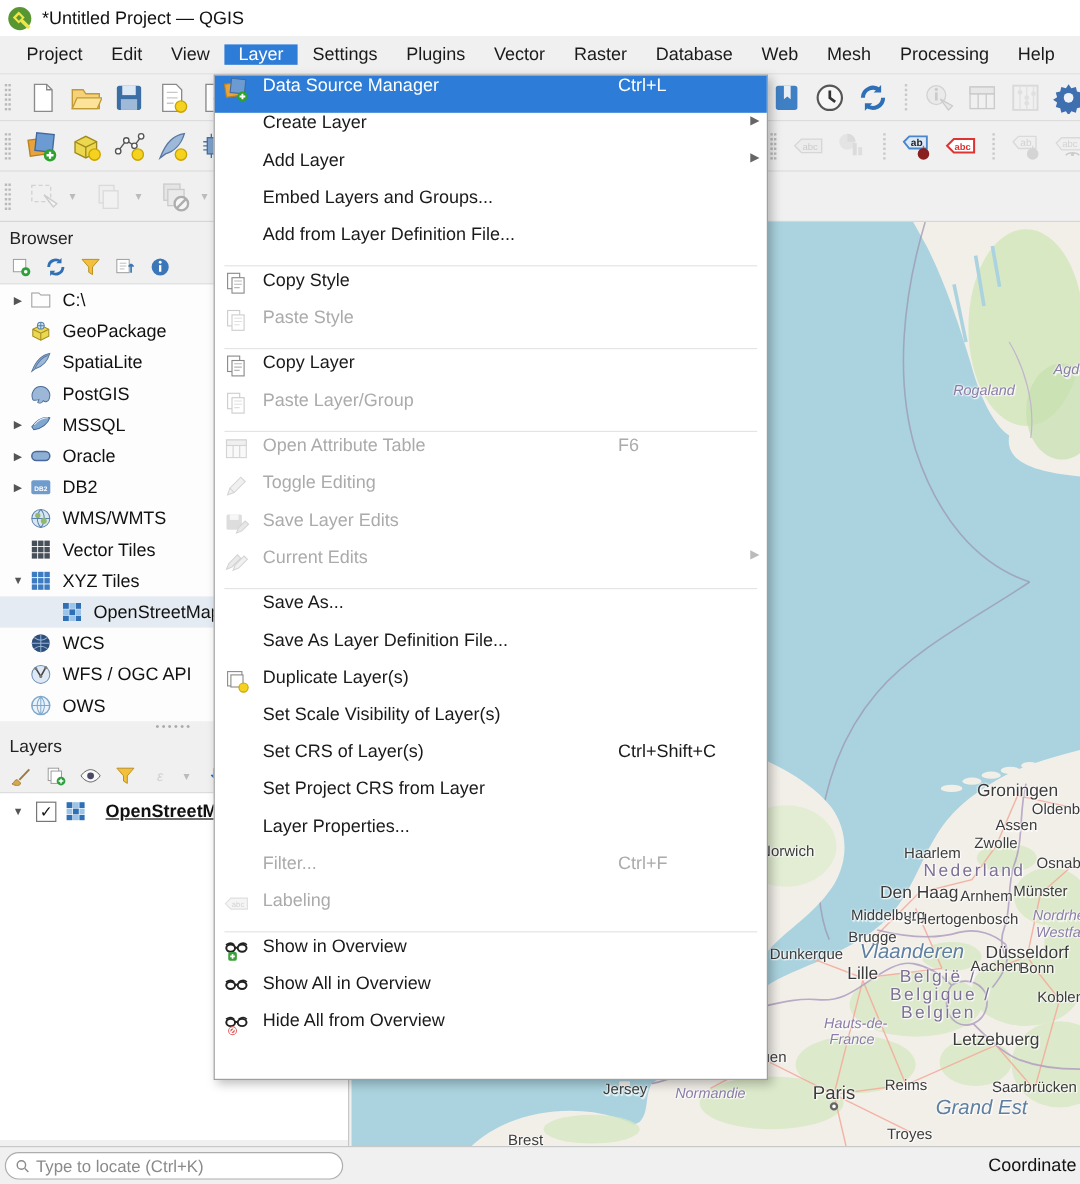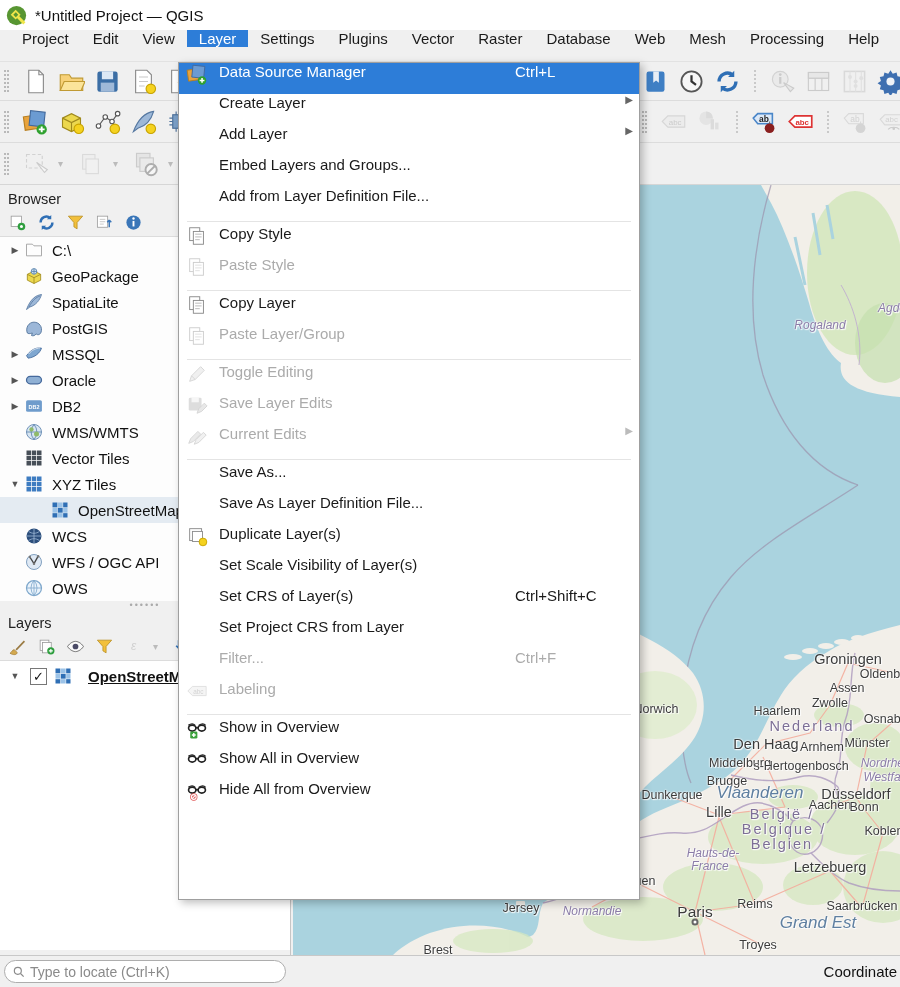--- a/index.html
+++ b/index.html
@@ -7,21 +7,21 @@
   #app { position:relative; width:900px; height:987px; background:#f0f0f0; }
 
   
   #titlebar { position:absolute; left:0; top:0; width:900px; height:30px; background:#ffffff; display:flex; align-items:center; padding-left:6px; gap:8px; }
   #titlebar .title { font-size:15px; color:#111; }
   .icon { display:inline-flex; align-items:center; justify-content:center; }
   .icon svg { width:100%; height:100%; display:block; }
   #qgis-logo { width:21px; height:21px; }
 
   
-  #menubar { position:absolute; left:0; top:30px; width:900px; height:32px; background:#f0f0f0; display:flex; align-items:flex-start; padding-left:10px; border-bottom:1px solid #e2e2e2; }
+  #menubar { position:absolute; left:0; top:30px; width:900px; height:32px; background:#f0f0f0; display:flex; align-items:center; padding-left:10px; border-bottom:1px solid #e2e2e2; }
   .menu-btn { display:flex; align-items:center; padding:0 12px; font-size:15px; color:#1a1a1a; cursor:default; }
   .menu-btn.active { background:#2d7dd8; color:#fff; }
 
   
   #toolbars { position:absolute; left:0; top:62px; width:900px; height:123px; }
   .tb-row { position:absolute; left:0; width:900px; display:flex; align-items:center; }
   .tb-row1 { top:0; height:39px; border-bottom:1px solid #dcdcdc; }
   .tb-row2 { top:39px; height:42px; border-bottom:1px solid #dcdcdc; }
   .tb-row3 { top:81px; height:42px; border-bottom:1px solid #d6d6d6; }
   .tb-group { position:absolute; top:0; height:100%; display:flex; align-items:center; gap:9px; }
@@ -810,20 +810,32 @@
           </svg>
         </span>
         <span class="mlabel">Paste Layer/Group</span>
         <span class="mshort"></span>
         <span class="msub"></span>
       </div>
       <div class="msep"></div>
       <div class="mitem disabled">
         <span class="icon micon">
           <svg viewBox="0 0 24 24">
+            <rect x="3" y="4" width="18" height="16" fill="#f2f2f2" stroke="#999"></rect>
+            <path d="M3 9h18M9 4v16M15 4v16" stroke="#999"></path>
+            <rect x="3" y="4" width="18" height="5" fill="#ddd" stroke="#999"></rect>
+          </svg>
+        </span>
+        <span class="mlabel">Open Attribute Table</span>
+        <span class="mshort">F6</span>
+        <span class="msub"></span>
+      </div>
+      <div class="mitem disabled">
+        <span class="icon micon">
+          <svg viewBox="0 0 24 24">
             <path d="M4 20l2-6L16 4l4 4L10 18z" fill="#e8dcc8" stroke="#a89a78"></path>
             <path d="M6 14l4 4" stroke="#a89a78"></path>
           </svg>
         </span>
         <span class="mlabel">Toggle Editing</span>
         <span class="mshort"></span>
         <span class="msub"></span>
       </div>
       <div class="mitem disabled">
         <span class="icon micon">
@@ -881,20 +893,26 @@
       </div>
       <div class="mitem">
         <span class="micon"></span>
         <span class="mlabel">Set CRS of Layer(s)</span>
         <span class="mshort">Ctrl+Shift+C</span>
         <span class="msub"></span>
       </div>
       <div class="mitem">
         <span class="micon"></span>
         <span class="mlabel">Set Project CRS from Layer</span>
+        <span class="mshort"></span>
+        <span class="msub"></span>
+      </div>
+      <div class="mitem">
+        <span class="micon"></span>
+        <span class="mlabel">Layer Properties...</span>
         <span class="mshort"></span>
         <span class="msub"></span>
       </div>
       <div class="mitem disabled">
         <span class="micon"></span>
         <span class="mlabel">Filter...</span>
         <span class="mshort">Ctrl+F</span>
         <span class="msub"></span>
       </div>
       <div class="mitem disabled">

